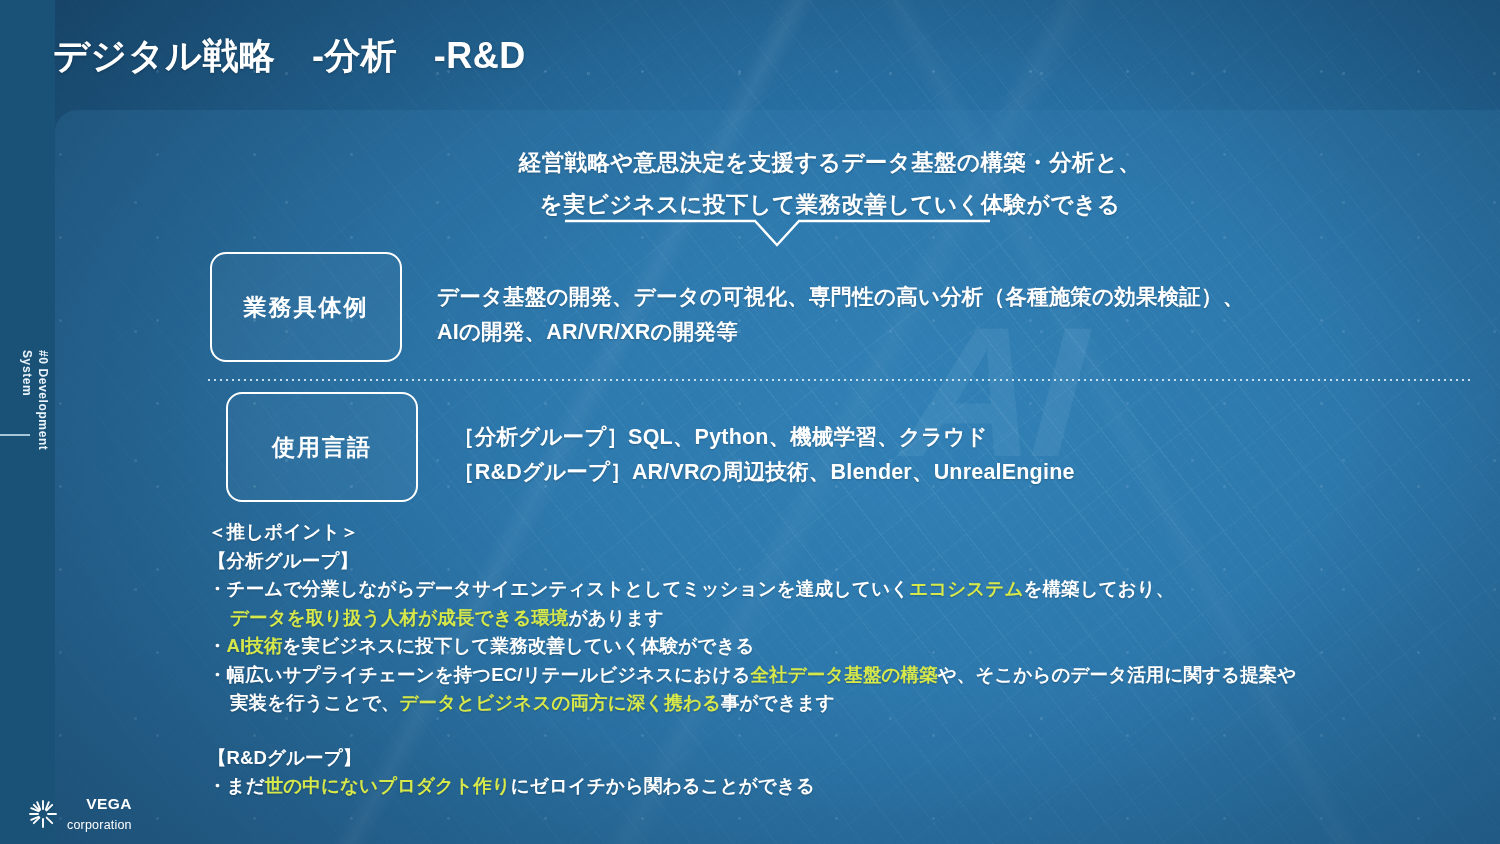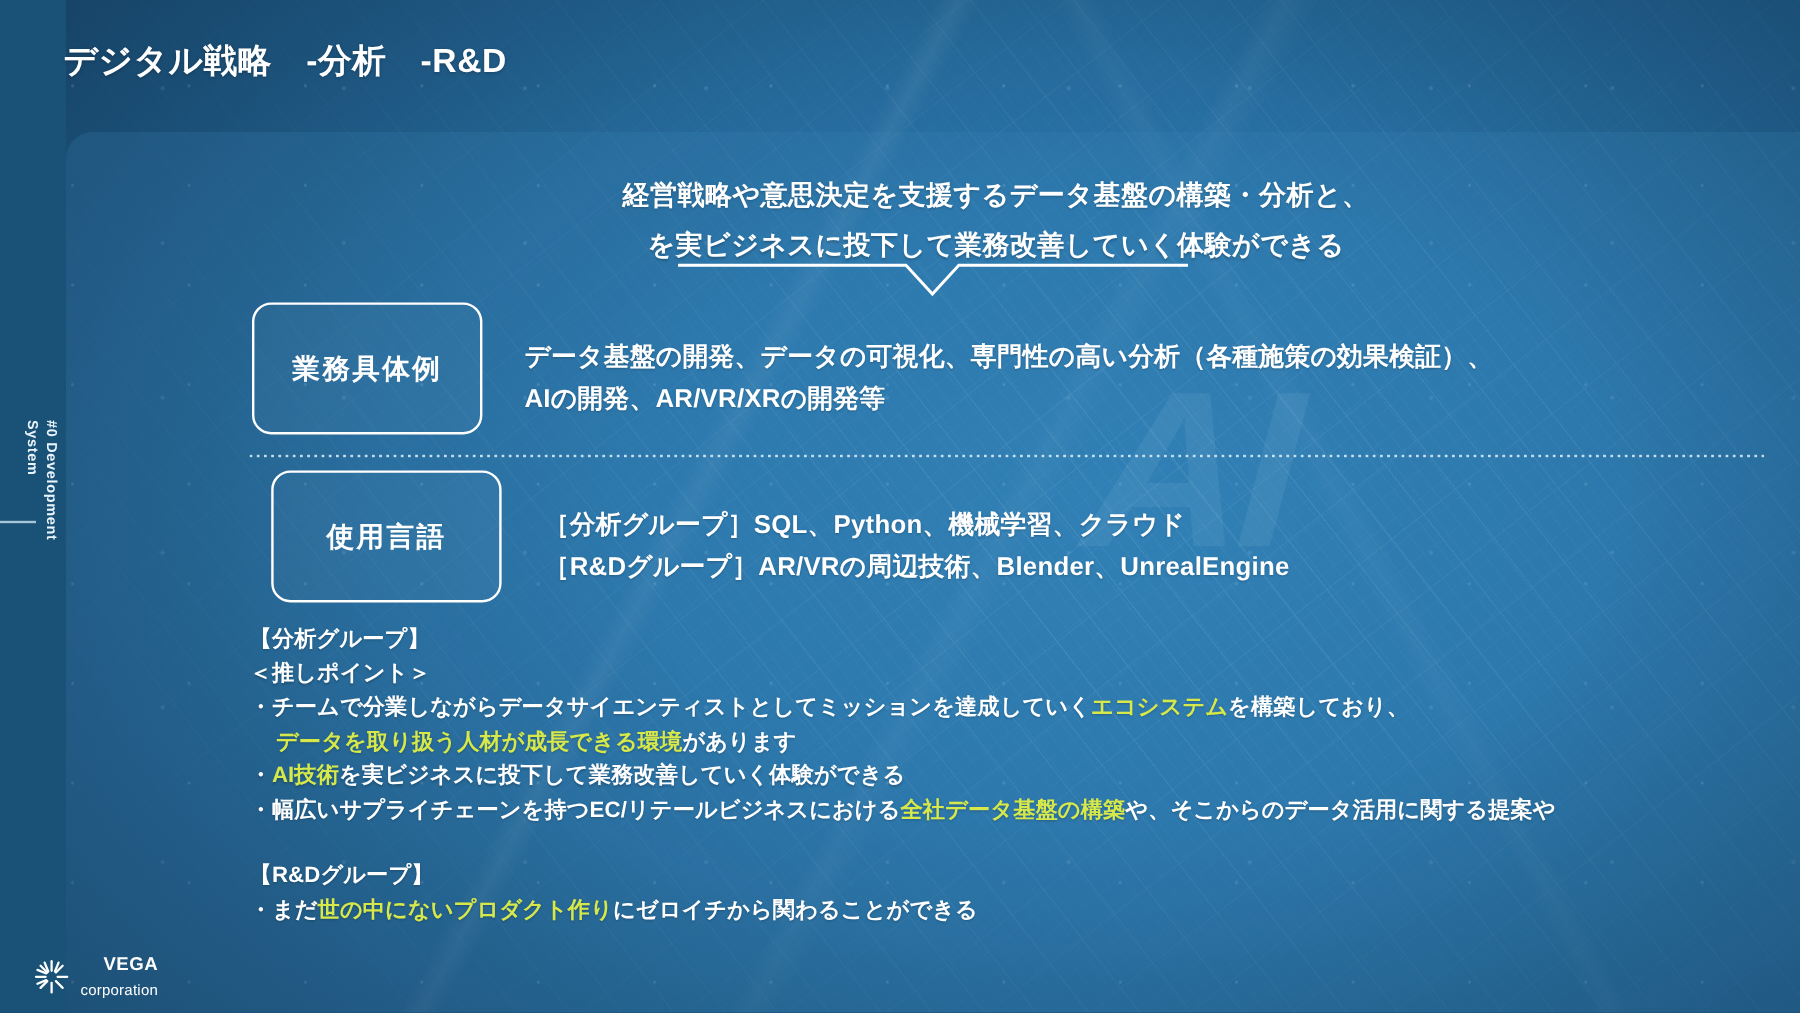--- a/index.html
+++ b/index.html
@@ -79,21 +79,21 @@
     line-height: 1;
     user-select: none;
     transform: skewX(-4deg);
   }
 
   
   .slide-title {
     position: absolute;
     left: 53px;
     top: 32px;
-    font-size: 28px;
+    font-size: 36px;
     font-weight: 700;
     color: #ffffff;
     letter-spacing: .5px;
     text-shadow: 0 1px 3px rgba(0,0,0,.25);
     white-space: pre;
   }
 
   
   .panel {
     position: absolute;
@@ -301,27 +301,28 @@
 
   <div class="dotted-divider"></div>
 
   <div class="info-row row-lang">
     <div class="tag-box">使用言語</div>
     <div class="row-text">［分析グループ］SQL、Python、機械学習、クラウド
 ［R&amp;Dグループ］AR/VRの周辺技術、Blender、UnrealEngine</div>
   </div>
 
   <div class="points">
+    <div class="line">＜推しポイント＞</div>
     <div class="line">【分析グループ】</div>
-    <div class="line">＜推しポイント＞</div>
     <div id="analysis-list">
         <div class="line"><span>・チームで分業しながらデータサイエンティストとしてミッションを達成していく</span><span class="hl">エコシステム</span><span>を構築しており、</span></div>
         <div class="line indent"><span class="hl">データを取り扱う人材が成長できる環境</span><span>があります</span></div>
         <div class="line"><span>・</span><span class="hl">AI技術</span><span>を実ビジネスに投下して業務改善していく体験ができる</span></div>
         <div class="line"><span>・幅広いサプライチェーンを持つEC/リテールビジネスにおける</span><span class="hl">全社データ基盤の構築</span><span>や、そこからのデータ活用に関する提案や</span></div>
+        <div class="line indent"><span>実装を行うことで、</span><span class="hl">データとビジネスの両方に深く携わる</span><span>事ができます</span></div>
       </div>
     <div class="spacer"></div>
     <div class="line">【R&amp;Dグループ】</div>
     <div id="rd-list">
         <div class="line"><span>・まだ</span><span class="hl">世の中にないプロダクト作り</span><span>にゼロイチから関わることができる</span></div>
       </div>
   </div>
 
   <div class="logo">
     <svg width="30" height="30" viewBox="0 0 30 30">

